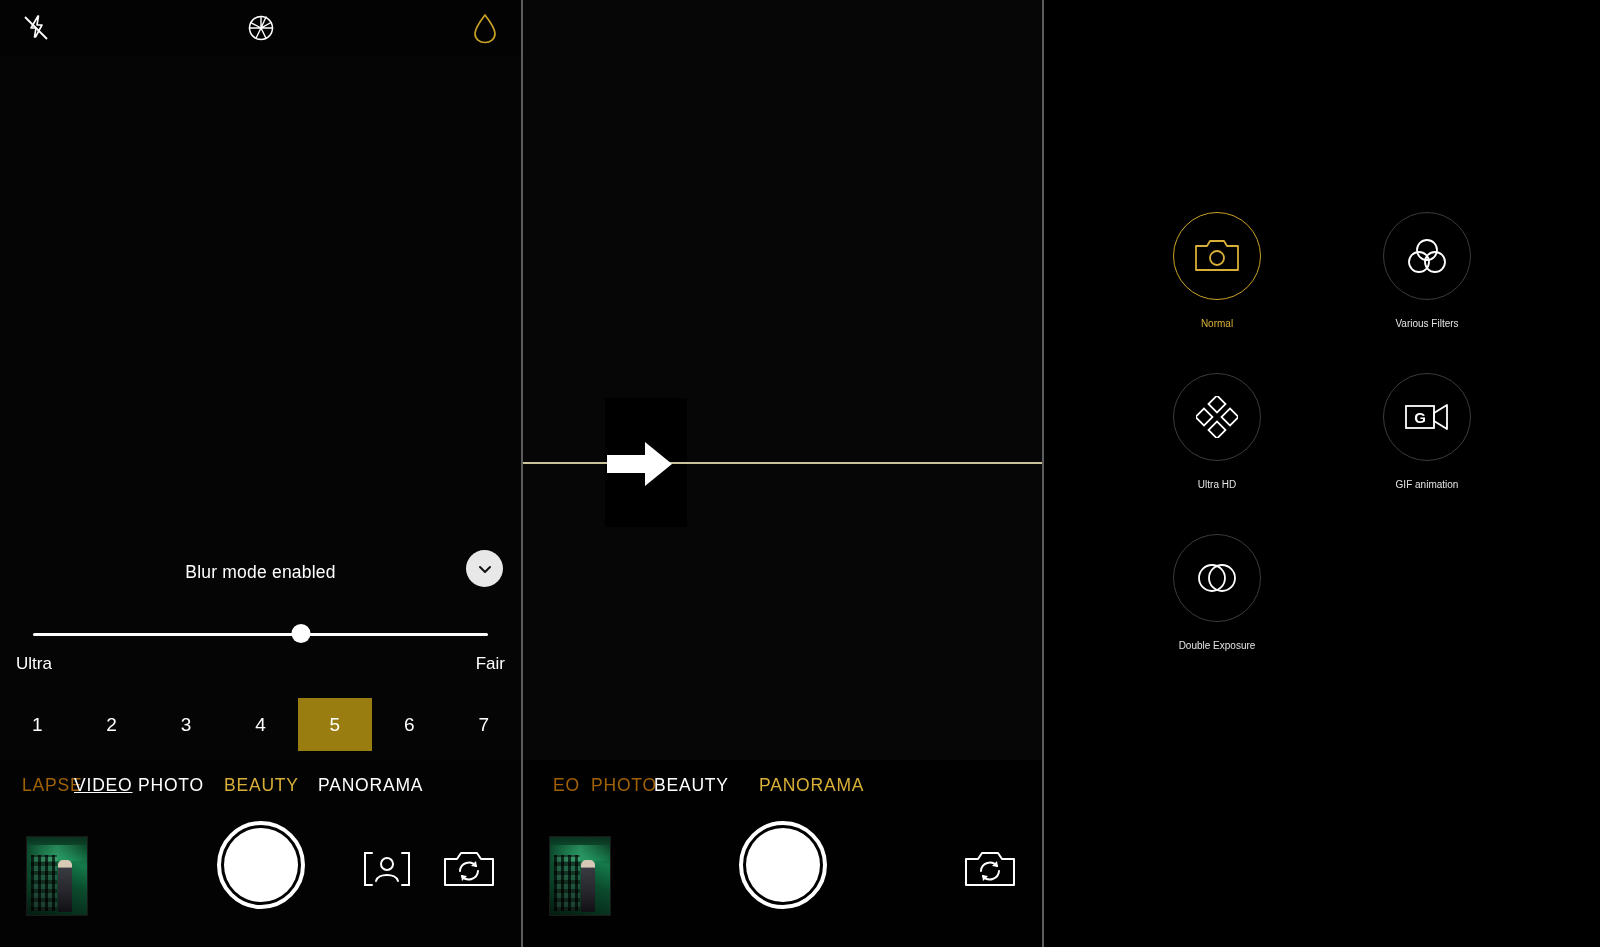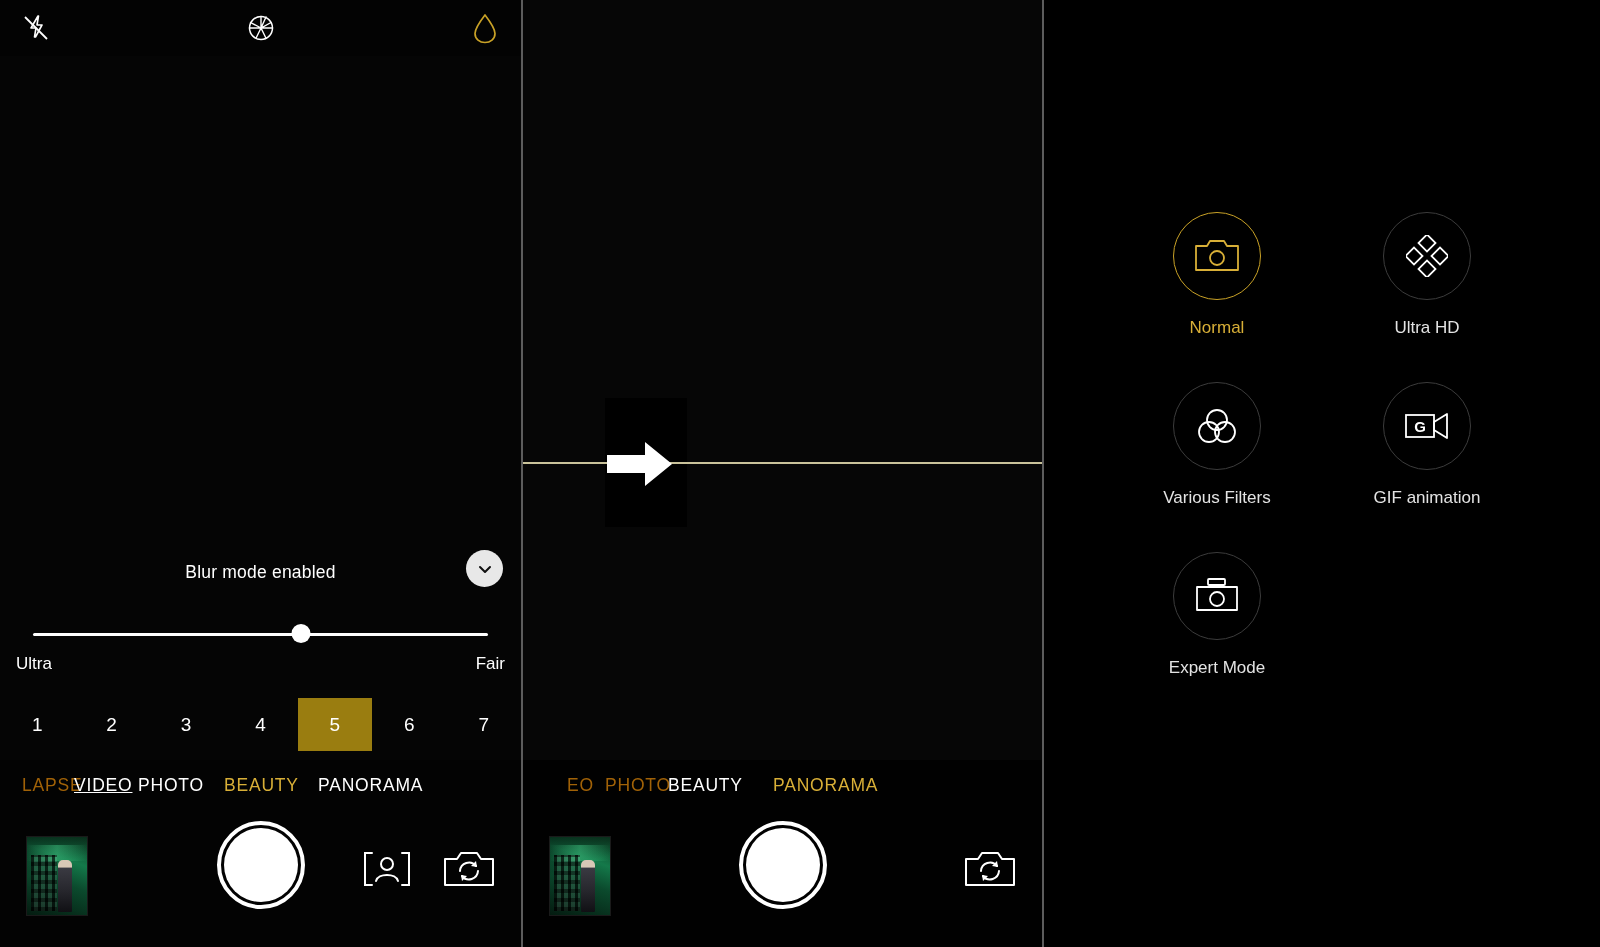--- a/index.html
+++ b/index.html
@@ -233,21 +233,21 @@
     width: 100%; height: 2px;
     background: #c9c29a;
   }
   .pano-arrow {
     position: absolute;
     left: 84px; top: 441px;
     width: 66px; height: 46px;
   }
   .mode-tabs-mid {
     position: absolute;
-    left: 14px; top: 762px;
+    left: 0; top: 762px;
     width: 100%; height: 46px;
     display: flex; align-items: center; text-align: right;
   }
   .bottom-bar-mid {
     position: absolute;
     left: 0; bottom: 0;
     width: 100%; height: 139px;
   }
   .flip-btn-mid { left: 438px; }
 
@@ -278,21 +278,21 @@
   .mode-circle {
     width: 88px; height: 88px;
     border-radius: 50%;
     border: 1px solid #3c3c3c;
     display: flex; align-items: center; justify-content: center;
   }
   .mode-item.selected .mode-circle { border-color: #c9a227; }
   .mode-label {
     margin-top: 18px;
     color: #e3e3e3;
-    font-size: 17px;
+    font-size: 10px;
   }
   .mode-item.selected .mode-label { color: #d8af37; }
 
   svg { display: block; }
 </style>
 </head>
 <body>
 
 <div id="app">
 
@@ -430,58 +430,57 @@
   <div class="panel-right">
     <div class="mode-grid" id="mode-grid">
         <div class="mode-item selected">
           <div class="mode-circle">
             <svg width="46" height="40" viewBox="0 0 46 40">
        <path d="M2 10 L13 10 L16 5 L30 5 L33 10 L44 10 L44 34 L2 34 Z" fill="none" stroke="#d8af37" stroke-width="1.8" stroke-linejoin="round"></path>
        <circle cx="23" cy="22" r="7" fill="none" stroke="#d8af37" stroke-width="1.8"></circle>
      </svg>
           </div>
           <div class="mode-label">Normal</div>
+        </div>
+        <div class="mode-item">
+          <div class="mode-circle">
+            <svg width="42" height="40" viewBox="0 0 42 40">
+       <circle cx="21" cy="14" r="10" fill="none" stroke="#ffffff" stroke-width="1.8"></circle>
+       <circle cx="13" cy="26" r="10" fill="none" stroke="#ffffff" stroke-width="1.8"></circle>
+       <circle cx="29" cy="26" r="10" fill="none" stroke="#ffffff" stroke-width="1.8"></circle>
+     </svg>
+          </div>
+          <div class="mode-label">Various Filters</div>
         </div>
         <div class="mode-item">
           <div class="mode-circle">
             <svg width="42" height="42" viewBox="0 0 42 42">
        <rect x="15" y="2" width="12" height="12" transform="rotate(45 21 8)" fill="none" stroke="#ffffff" stroke-width="1.8"></rect>
        <rect x="15" y="28" width="12" height="12" transform="rotate(45 21 34)" fill="none" stroke="#ffffff" stroke-width="1.8"></rect>
        <rect x="2" y="15" width="12" height="12" transform="rotate(45 8 21)" fill="none" stroke="#ffffff" stroke-width="1.8"></rect>
        <rect x="28" y="15" width="12" height="12" transform="rotate(45 34 21)" fill="none" stroke="#ffffff" stroke-width="1.8"></rect>
      </svg>
           </div>
           <div class="mode-label">Ultra HD</div>
         </div>
         <div class="mode-item">
           <div class="mode-circle">
-            <svg width="42" height="40" viewBox="0 0 42 40">
-       <circle cx="21" cy="14" r="10" fill="none" stroke="#ffffff" stroke-width="1.8"></circle>
-       <circle cx="13" cy="26" r="10" fill="none" stroke="#ffffff" stroke-width="1.8"></circle>
-       <circle cx="29" cy="26" r="10" fill="none" stroke="#ffffff" stroke-width="1.8"></circle>
-     </svg>
-          </div>
-          <div class="mode-label">Various Filters</div>
-        </div>
-        <div class="mode-item">
-          <div class="mode-circle">
             <svg width="46" height="32" viewBox="0 0 46 32">
        <rect x="2" y="5" width="28" height="22" fill="none" stroke="#ffffff" stroke-width="1.8"></rect>
        <path d="M30 12 L43 4 L43 28 L30 20 Z" fill="none" stroke="#ffffff" stroke-width="1.8" stroke-linejoin="round"></path>
        <text x="16" y="22" font-family="'Liberation Sans',sans-serif" font-size="15" font-weight="bold" fill="#ffffff" text-anchor="middle">G</text>
      </svg>
           </div>
           <div class="mode-label">GIF animation</div>
         </div>
         <div class="mode-item">
           <div class="mode-circle">
-            <svg width="46" height="40" viewBox="0 0 46 40">
-       <rect x="14" y="3" width="17" height="6" rx="1" fill="none" stroke="#ffffff" stroke-width="1.8"></rect>
-       <path d="M3 11 L43 11 L43 34 L3 34 Z" fill="none" stroke="#ffffff" stroke-width="1.8" stroke-linejoin="round"></path>
-       <circle cx="23" cy="23" r="7" fill="none" stroke="#ffffff" stroke-width="1.8"></circle>
+            <svg width="44" height="34" viewBox="0 0 44 34">
+       <circle cx="17" cy="17" r="13" fill="none" stroke="#ffffff" stroke-width="1.8"></circle>
+       <circle cx="27" cy="17" r="13" fill="none" stroke="#ffffff" stroke-width="1.8"></circle>
      </svg>
           </div>
-          <div class="mode-label">Expert Mode</div>
+          <div class="mode-label">Double Exposure</div>
         </div>
       </div>
   </div>
 
 </div>
 
 </body></html>

